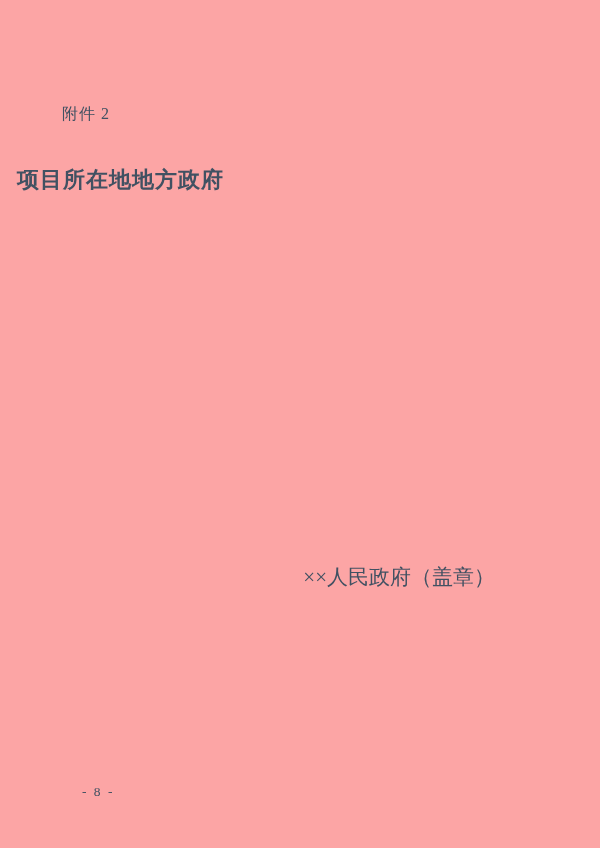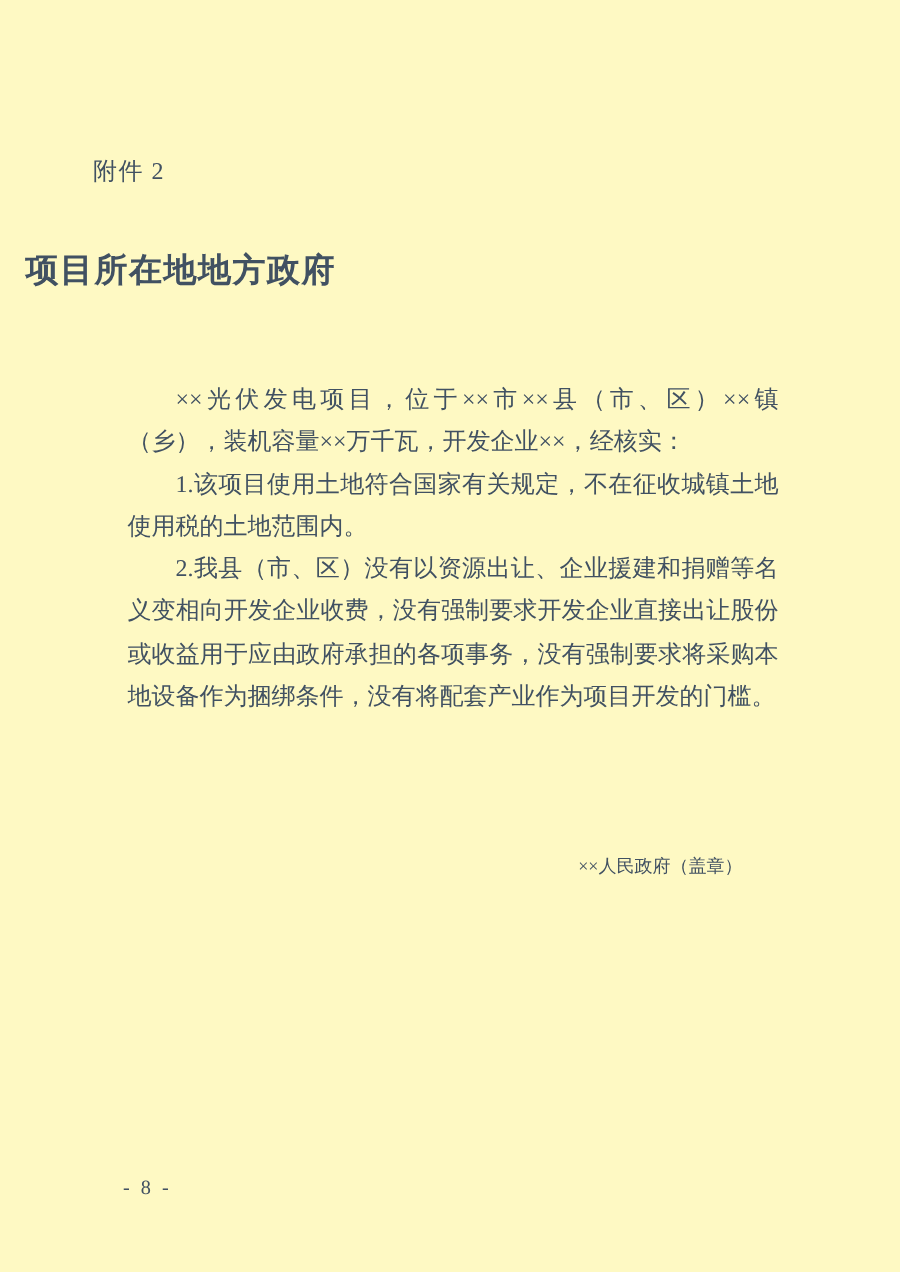--- a/index.html
+++ b/index.html
@@ -4,21 +4,21 @@
 <style>
   html, body { margin: 0; padding: 0; }
   body {
     width: 600px; height: 848px;
     background: #fbfcfc;
     font-family: "Liberation Serif", "DejaVu Serif", serif;
   }
   .page {
     position: relative;
     width: 600px; height: 848px;
-    background: #fef9c3;
+    background: #fca5a5;
     color: #415162;
     overflow: hidden;
   }
   .attachment-label {
     position: absolute;
     left: 62px; top: 104px;
     font-size: 16px;
     letter-spacing: 1px;
   }
   .doc-title {
@@ -42,46 +42,41 @@
     text-justify: inter-ideograph;
   }
   .doc-body p {
     margin: 0;
     text-indent: 2em;
   }
   .signature-block {
     position: absolute;
     right: 105px; top: 562px;
     text-align: center;
-    font-size: 12px;
+    font-size: 21px;
     line-height: 30px;
   }
   .page-number {
     position: absolute;
     left: 82px; top: 784px;
     font-size: 13.5px;
     letter-spacing: 2px;
   }
 </style>
 </head>
 <body>
 
 <div class="page">
 
   <div class="attachment-label">附件 2</div>
 
   <div class="doc-title">
     <div>项目所在地地方政府</div>
   </div>
 
-  <div class="doc-body">
-    <p>××光伏发电项目，位于××市××县（市、区）××镇（乡），装机容量××万千瓦，开发企业××，经核实：</p>
-    <p>1.该项目使用土地符合国家有关规定，不在征收城镇土地使用税的土地范围内。</p>
-    <p>2.我县（市、区）没有以资源出让、企业援建和捐赠等名义变相向开发企业收费，没有强制要求开发企业直接出让股份或收益用于应由政府承担的各项事务，没有强制要求将采购本地设备作为捆绑条件，没有将配套产业作为项目开发的门槛。</p>
-  </div>
 
   <div class="signature-block">
     <div>××人民政府（盖章）</div>
   </div>
 
   <div class="page-number">- 8 -</div>
 
 </div>
 
 </body></html>

